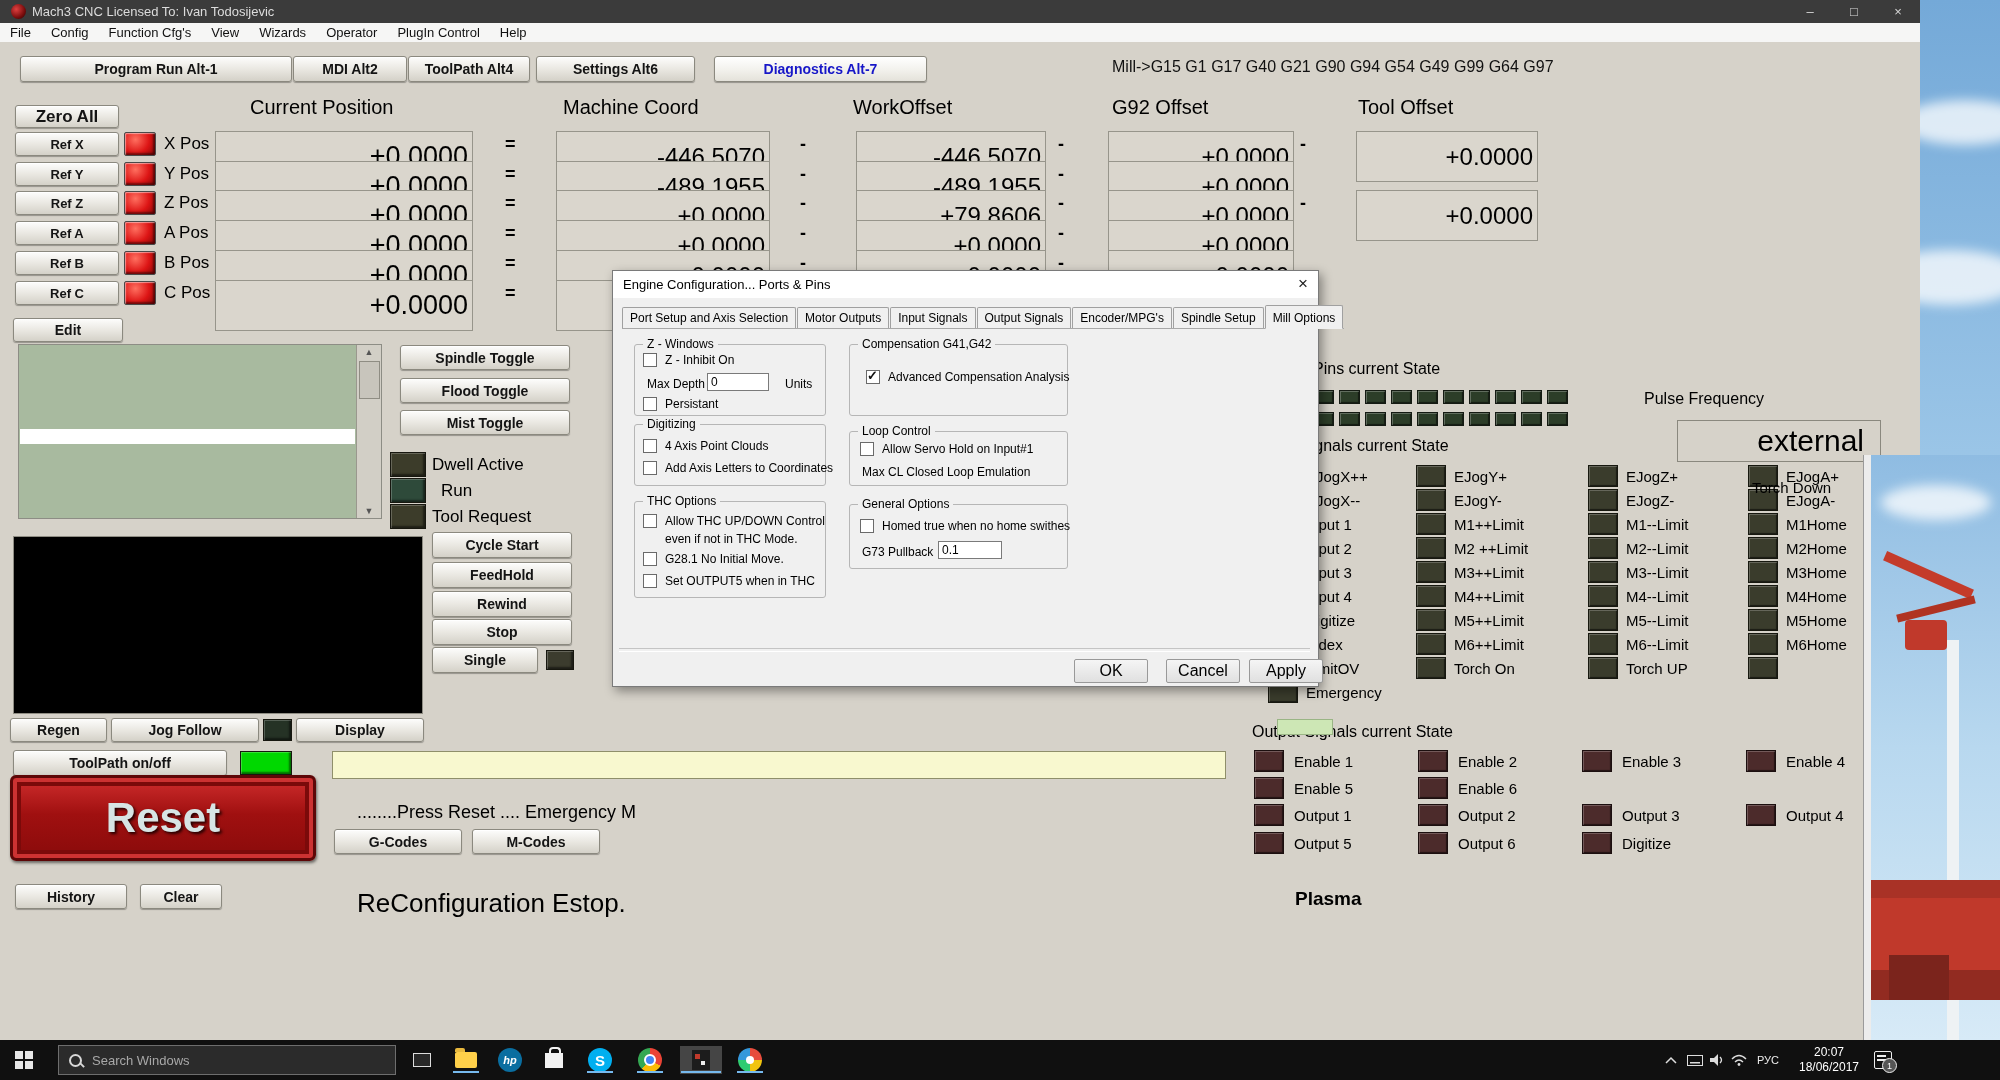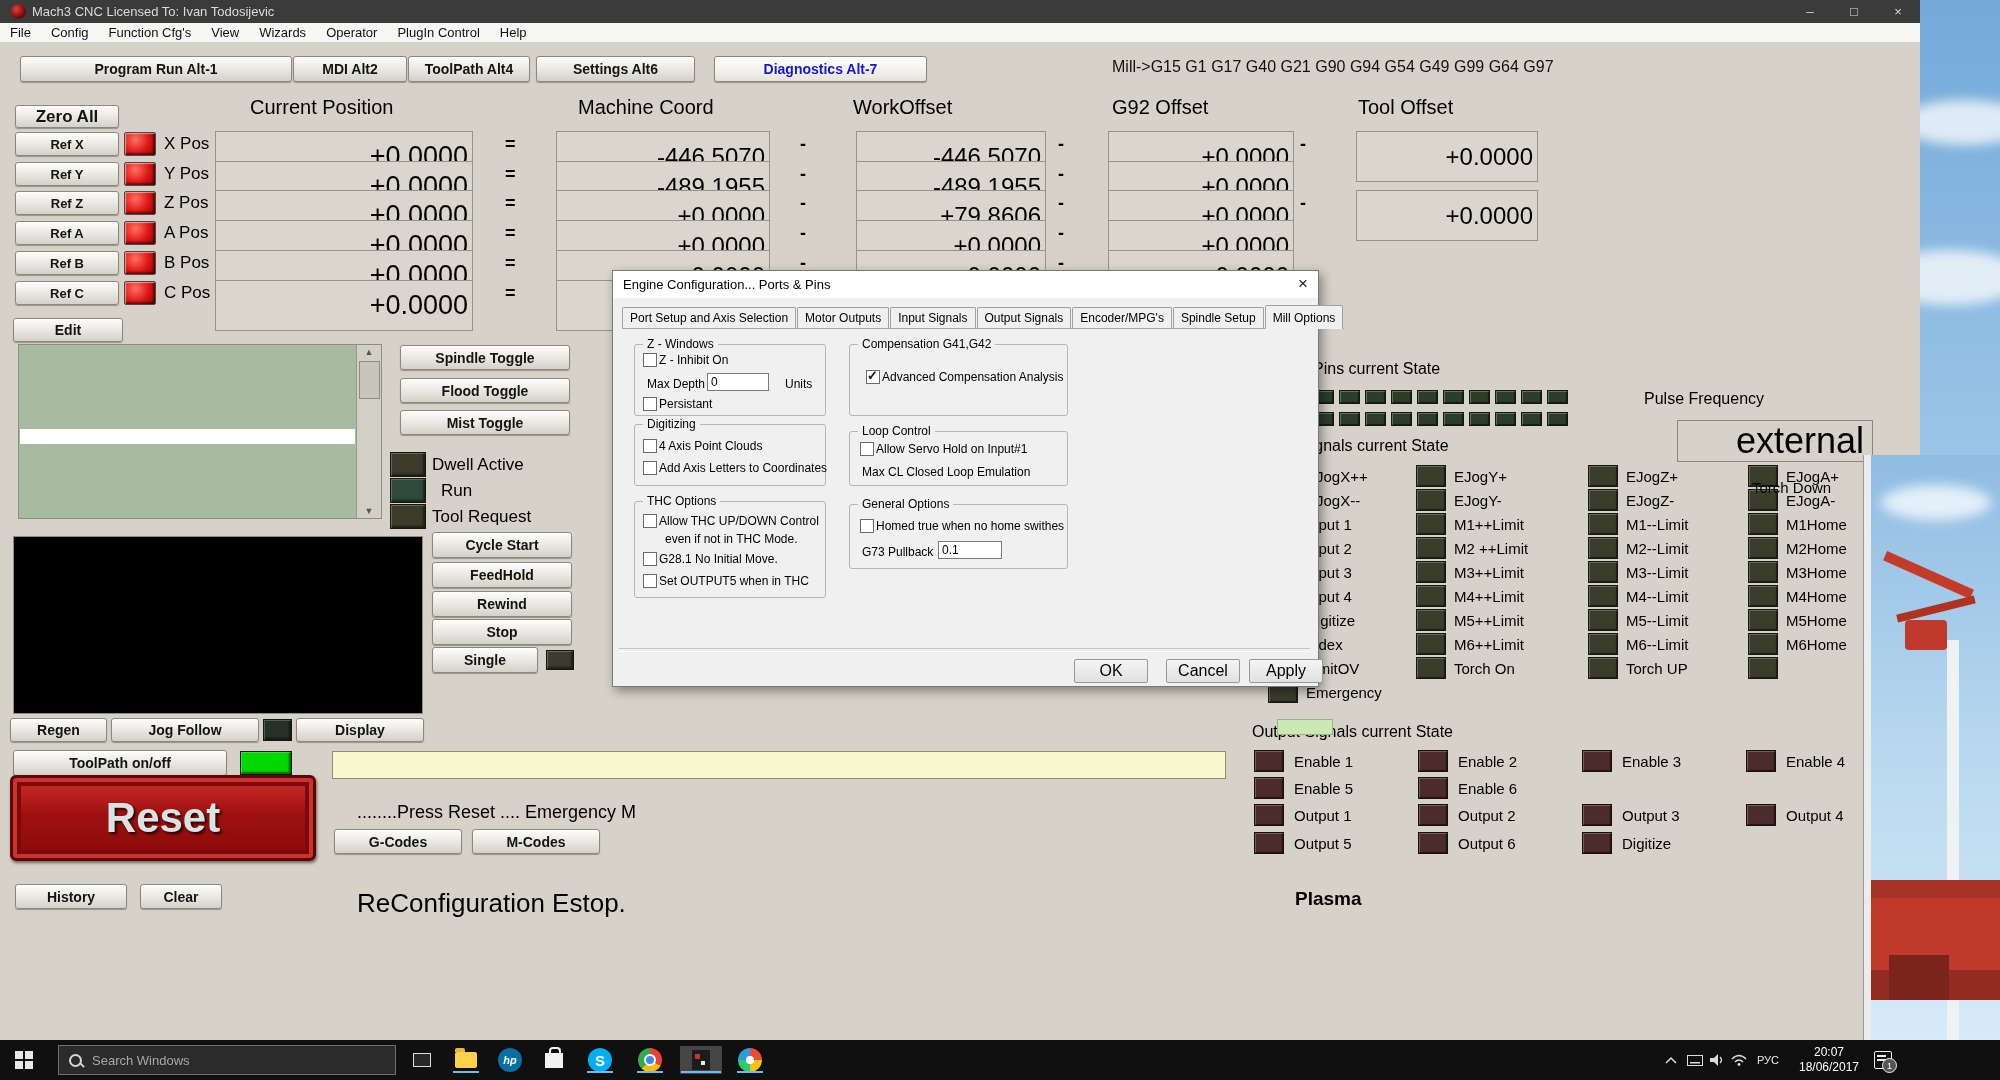--- a/index.html
+++ b/index.html
@@ -66,42 +66,42 @@
             border:3px solid #5d0707;
             box-shadow:inset 0 0 0 4px #cc3232,inset 0 0 0 8px #7b0a0a,1px 2px 3px rgba(0,0,0,.5);
             color:#d7e4e4;font-size:42px;font-weight:bold;display:flex;align-items:center;justify-content:center;
             text-shadow:2px 2px 3px #250000}
   
   .rtitle{position:absolute;font-size:16px;color:#000}
   .pinrow{position:absolute;display:flex;gap:5px}
   .pled{width:19px;height:12px;background:#2c3d28;border:1px solid #141a12;
         box-shadow:inset 1px 1px 0 rgba(255,255,255,.25),inset -1px -1px 1px rgba(0,0,0,.55)}
   #extbox{position:absolute;left:1677px;top:378px;width:186px;height:40px;border:1px solid #8a887e;
-          font-size:36px;color:#000;display:flex;align-items:center;justify-content:flex-end;padding-right:8px}
+          font-size:30px;color:#000;display:flex;align-items:center;justify-content:flex-end;padding-right:16px}
   .sigcol{position:absolute;display:flex;flex-direction:column;gap:4px}
   .sigcell{display:flex;align-items:center;gap:8px;height:20px;font-size:15px;color:#000}
   .sled{width:28px;height:20px;background:#3a3c2c;border:1px solid #17180f;flex:none;
         box-shadow:inset 1px 1px 0 rgba(255,255,255,.22),inset -1px -1px 1px rgba(0,0,0,.55)}
   .oled{width:28px;height:20px;background:#4c2b2b;border:1px solid #1c0f0f;flex:none;
         box-shadow:inset 1px 1px 0 rgba(255,255,255,.22),inset -1px -1px 1px rgba(0,0,0,.55)}
   .outrow{position:absolute;left:1254px;display:flex}
   .outcell{width:164px;display:flex;align-items:center;gap:10px;font-size:15px;color:#000}
   
   #dialog{position:absolute;left:612px;top:270px;width:705px;height:415px;background:#f0f0f0;
           border:1px solid #7a7a7a;box-shadow:3px 4px 10px rgba(0,0,0,.4);z-index:100;font-size:12px;color:#000}
   #dlg-title{position:absolute;left:0;top:0;width:100%;height:27px;background:#ffffff}
   #dlg-title .t{position:absolute;left:10px;top:6px;font-size:13px}
   #dlg-close{position:absolute;right:10px;top:3px;font-size:17px;color:#222}
   .dtabs{position:absolute;left:9px;top:34px;display:flex;align-items:flex-end;border-bottom:1px solid #a8a8a8;padding-bottom:0}
   .dtabs div{border:1px solid #a0a0a0;border-bottom:none;border-radius:2px 2px 0 0;background:#f0f0f0;
              padding:3px 7px;margin-right:1px;white-space:nowrap}
   .dtabs div:last-of-type{position:relative;z-index:2;padding-top:5px;margin-bottom:-1px;background:#f0f0f0;border-bottom:1px solid #f0f0f0}
   .group{position:absolute;border:1px solid #b6b6b6;border-radius:3px}
   .gtitle{position:absolute;top:-8px;left:8px;background:#f0f0f0;padding:0 4px;white-space:nowrap}
-  .cbrow{position:absolute;display:flex;gap:2px;align-items:flex-start;white-space:nowrap}
+  .cbrow{position:absolute;display:flex;gap:8px;align-items:flex-start;white-space:nowrap}
   .cb{width:12px;height:12px;background:#fff;border:1px solid #6a6a6a;flex:none;position:relative}
   .cb.on::after{content:"✓";position:absolute;top:-3px;left:0px;font-size:13px;font-weight:bold;color:#111}
   .inp{position:absolute;height:18px;border:1px solid #7a7a7a;background:#fff;font-size:12px;padding:0 3px;
        font-family:"Liberation Sans",sans-serif;box-sizing:border-box}
   .dbtn{position:absolute;width:72px;height:22px;background:linear-gradient(180deg,#f5f5f5,#e0e0e0);
         border:1px solid #999;border-radius:2px;display:flex;align-items:center;justify-content:center;font-size:16px}
   #dlg-divider{position:absolute;left:6px;top:377px;width:691px;height:2px;border-top:1px solid #c4c4c4;border-bottom:1px solid #fff}
   
   #taskbar{position:absolute;left:0;top:1040px;width:2000px;height:40px;background:#101010;z-index:200;color:#ddd}
   .tbico{position:absolute;top:6px;width:28px;height:28px;display:flex;align-items:center;justify-content:center}
@@ -148,21 +148,21 @@
     <div id="screen">
 
       <div class="btn ttab" style="left:20px;width:270px">Program Run Alt-1</div>
       <div class="btn ttab" style="left:293px;width:112px">MDI Alt2</div>
       <div class="btn ttab" style="left:408px;width:120px">ToolPath Alt4</div>
       <div class="btn ttab" style="left:536px;width:157px">Settings Alt6</div>
       <div class="btn ttab active" style="left:714px;width:211px">Diagnostics Alt-7</div>
       <div class="abs" style="left:1112px;top:16px;font-size:16px;color:#111">Mill-&gt;G15  G1 G17 G40 G21 G90 G94 G54 G49 G99 G64 G97</div>
 
       <div class="hdr" style="left:250px">Current Position</div>
-      <div class="hdr" style="left:578px">Machine Coord</div>
+      <div class="hdr" style="left:563px">Machine Coord</div>
       <div class="hdr" style="left:853px">WorkOffset</div>
       <div class="hdr" style="left:1112px">G92 Offset</div>
       <div class="hdr" style="left:1358px">Tool Offset</div>
 
       <div class="btn" style="left:15px;top:63px;width:102px;height:21px;font-size:17px">Zero All</div>
 
       <div id="dro-rows">
 
           <div class="dro-row">
             <div class="btn refbtn">Ref X</div>

